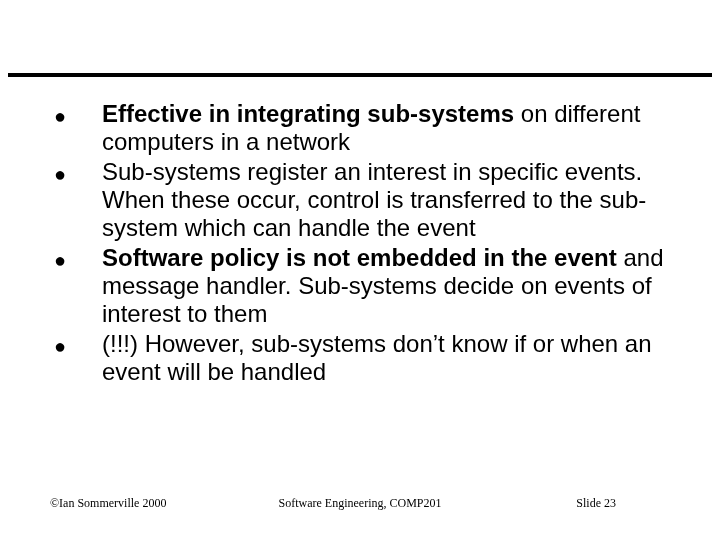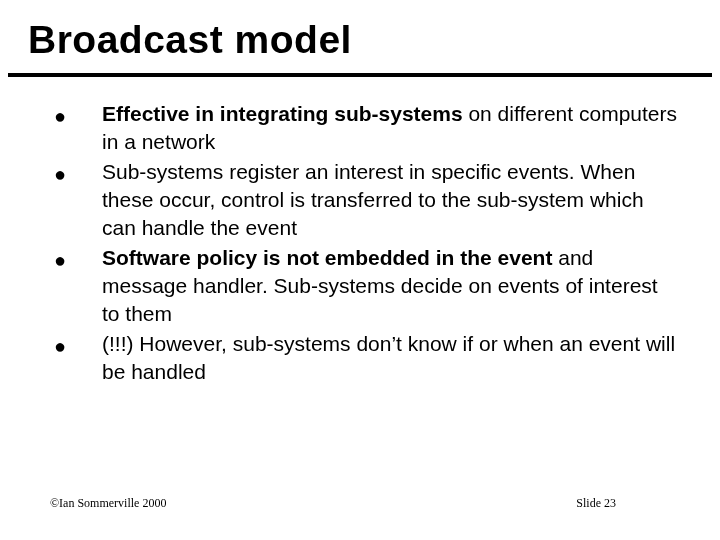--- a/index.html
+++ b/index.html
@@ -43,21 +43,21 @@
     flex: 0 0 54px;
     text-align: left;
     font-size: 20px;
     line-height: 28px;
     padding-top: 2px;
     padding-left: 6px;
     font-family: Arial, sans-serif;
   }
   .text {
     flex: 1;
-    font-size: 21px;
+    font-size: 24px;
     line-height: 28px;
     font-family: Arial, Helvetica, sans-serif;
   }
   .text b { font-weight: bold; }
   .footer {
     position: absolute;
     left: 0;
     bottom: 26px;
     width: 656px;
     height: 18px;
@@ -77,21 +77,20 @@
   .foot-right {
     position: absolute;
     right: 40px;
     margin-left: 26px;
   }
 </style>
 </head>
 <body>
 
 <div class="slide">
-  <div class="title">Broadcast model</div>
   <div class="rule"></div>
 
   <div class="body">
 
     <div class="item">
       <div class="bullet">●</div>
       <div class="text">
         <b>Effective in integrating sub-systems</b><span> on different computers in a network</span>
       </div>
     </div>
@@ -114,15 +113,16 @@
       <div class="bullet">●</div>
       <div class="text">
         <b></b><span>(!!!) However, sub-systems don’t know if or when an event will be handled</span>
       </div>
     </div>
 
   </div>
 
   <div class="footer">
     <span class="foot-left">©Ian Sommerville 2000</span>
+    <span class="foot-center">Software Engineering, COMP201</span>
     <span class="foot-right">Slide 23</span>
   </div>
 </div>
 
 </body></html>

